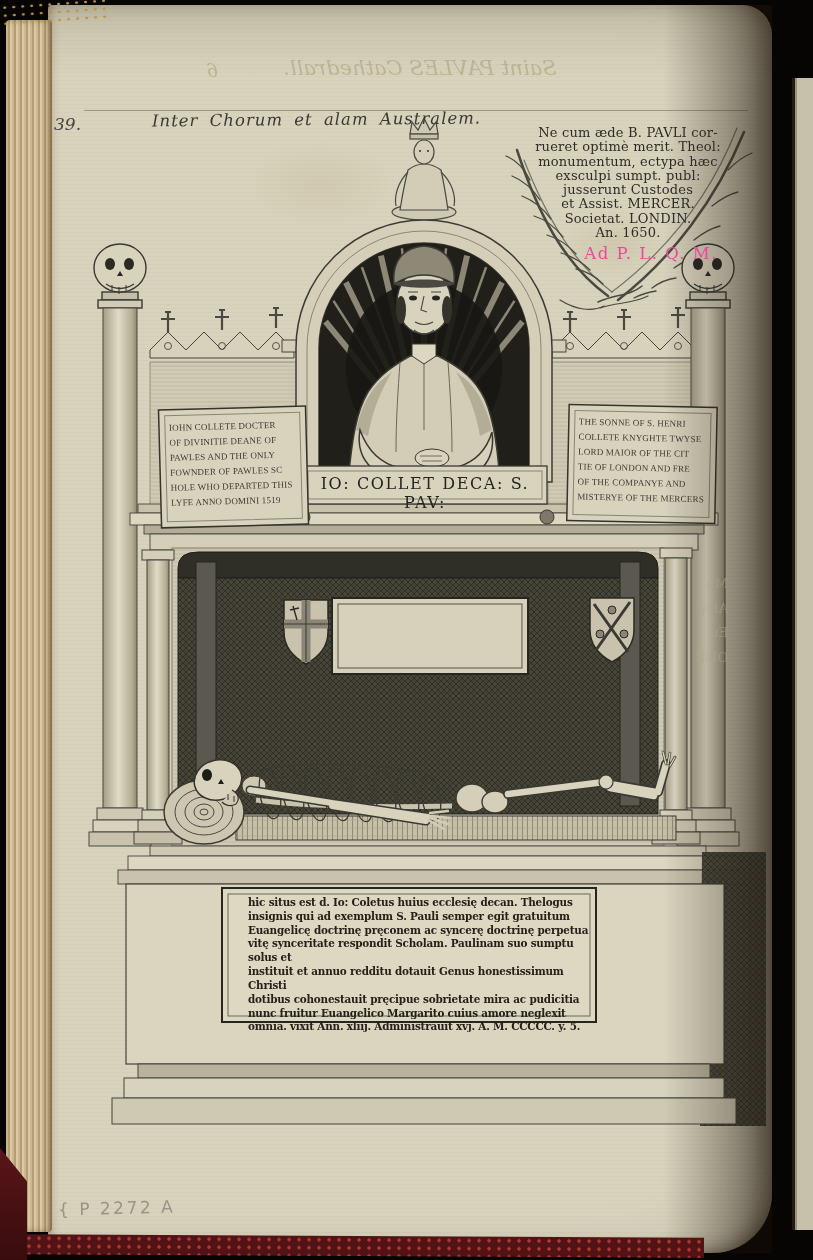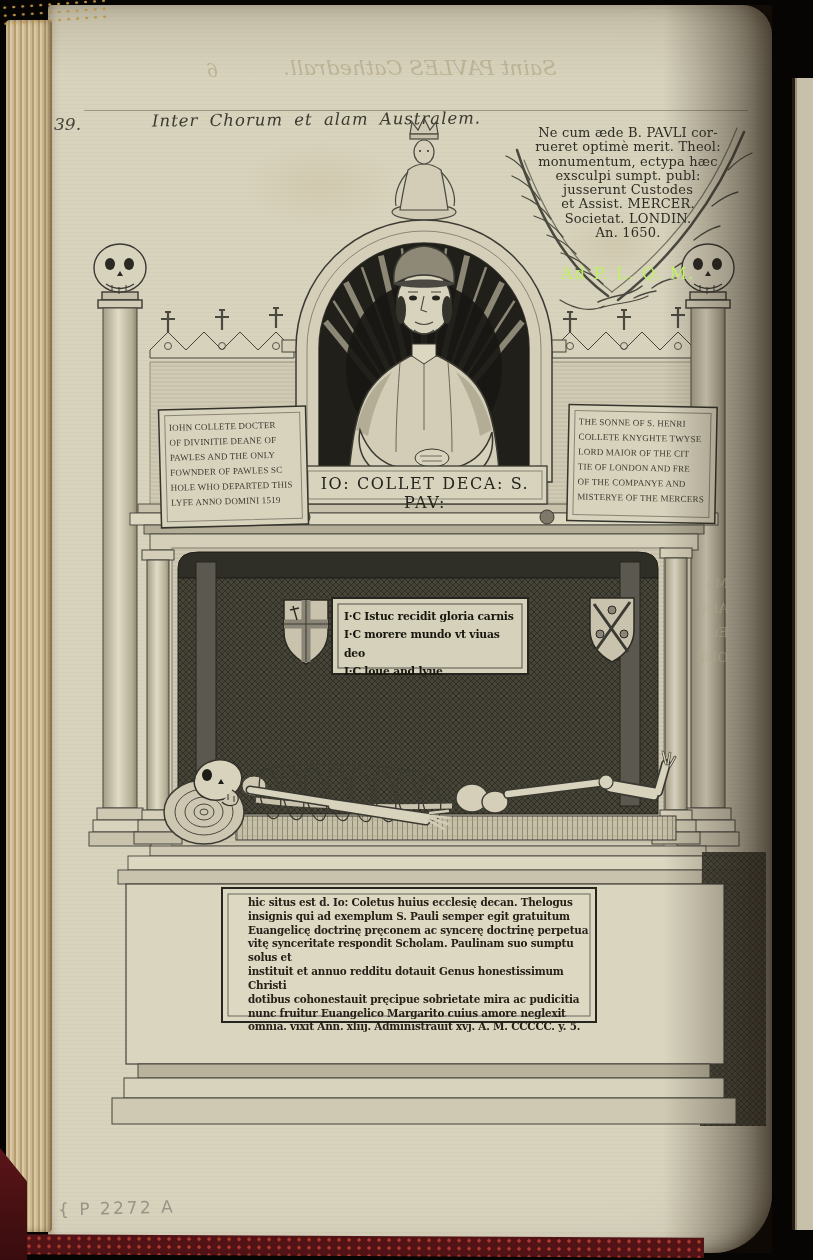--- a/index.html
+++ b/index.html
@@ -33,21 +33,21 @@
   .vignette{left:48px;top:5px;width:724px;height:1248px;pointer-events:none;z-index:6;
     background:linear-gradient(to right,rgba(0,0,0,0) 85%,rgba(25,15,8,.4) 98%),
                linear-gradient(to bottom,rgba(70,55,30,.1),rgba(0,0,0,0) 6%);}
   .plate-line{left:84px;top:110px;width:664px;height:1px;background:rgba(95,90,68,.5);}
   
   .ov{z-index:7;color:#2b2a22;}
   .folio{font-style:italic;font-size:17px;color:#45443a;}
   .caption{font-style:italic;font-size:16.5px;letter-spacing:1px;word-spacing:5px;color:#3b3a30;transform:rotate(-.5deg);}
   .ghost{color:#a89c79;opacity:.55;font-style:italic;}
   .dedication{width:228px;text-align:center;font-size:13px;line-height:1.1;color:#2e2d25;letter-spacing:.2px;}
-  .ded-motto{width:180px;text-align:center;font-size:16.5px;letter-spacing:1.5px;color:#bef264;margin-top:20px;}
+  .ded-motto{width:180px;text-align:right;font-size:16.5px;letter-spacing:1.5px;color:#ec4899;}
   .tablet{font-size:9px;line-height:1.66;letter-spacing:.2px;color:#3b3a30;font-family:"Liberation Serif",serif;}
   .bustcap{width:240px;text-align:center;font-size:16px;letter-spacing:1.6px;color:#26251d;}
   .blackletter{font-weight:700;letter-spacing:-.2px;color:#17160f;}
   .mottoplq{width:178px;font-size:10.8px;line-height:1.7;}
   .epitaph{width:352px;font-size:10.4px;line-height:1.33;color:#262118;}
   .epiclose{width:352px;text-align:center;font-size:11px;}
   .pencil{font-family:"DejaVu Sans",sans-serif;font-size:17px;letter-spacing:2.5px;color:#8e8a7c;transform:rotate(-1.5deg);opacity:.85;}
   .marginlines{font-size:13px;line-height:1.9;color:#b0a687;opacity:.5;}
 </style>
 </head>
@@ -390,23 +390,20 @@
 LYFE ANNO DOMINI 1519</div>
   <div class="abs ov tablet pre" style="left:578px;top:416px;width:133px;transform:rotate(1.2deg);">THE SONNE OF S. HENRI
 COLLETE KNYGHTE TWYSE
 LORD MAIOR OF THE CIT
 TIE OF LONDON AND FRE
 OF THE COMPANYE AND
 MISTERYE OF THE MERCERS</div>
 
   <div class="abs ov bustcap" style="left:305px;top:474px;">IO: COLLET DECA: S. PAV:</div>
 
-  <div class="abs ov blackletter mottoplq pre" style="left:344px;top:608px;">I·C  Istuc recidit gloria carnis
-I·C  morere mundo vt viuas deo
-I·C  loue and lyue</div>
 
   <div class="abs ov blackletter epitaph pre" style="left:234px;top:896px;margin-left:14px;">hic situs est d. Io: Coletus huius ecclesię decan. Thelogus
 insignis qui ad exemplum S. Pauli semper egit gratuitum
 Euangelicę doctrinę pręconem ac syncerę doctrinę perpetua
 vitę synceritate respondit Scholam. Paulinam suo sumptu solus et
 instituit et annuo redditu dotauit Genus honestissimum Christi
 dotibus cohonestauit pręcipue sobrietate mira ac pudicitia
 nunc fruitur Euangelico Margarito cuius amore neglexit
 omnia. vixit Ann. xliij. Administrauit xvj. A. M. CCCCC. y. 5.</div>
 

